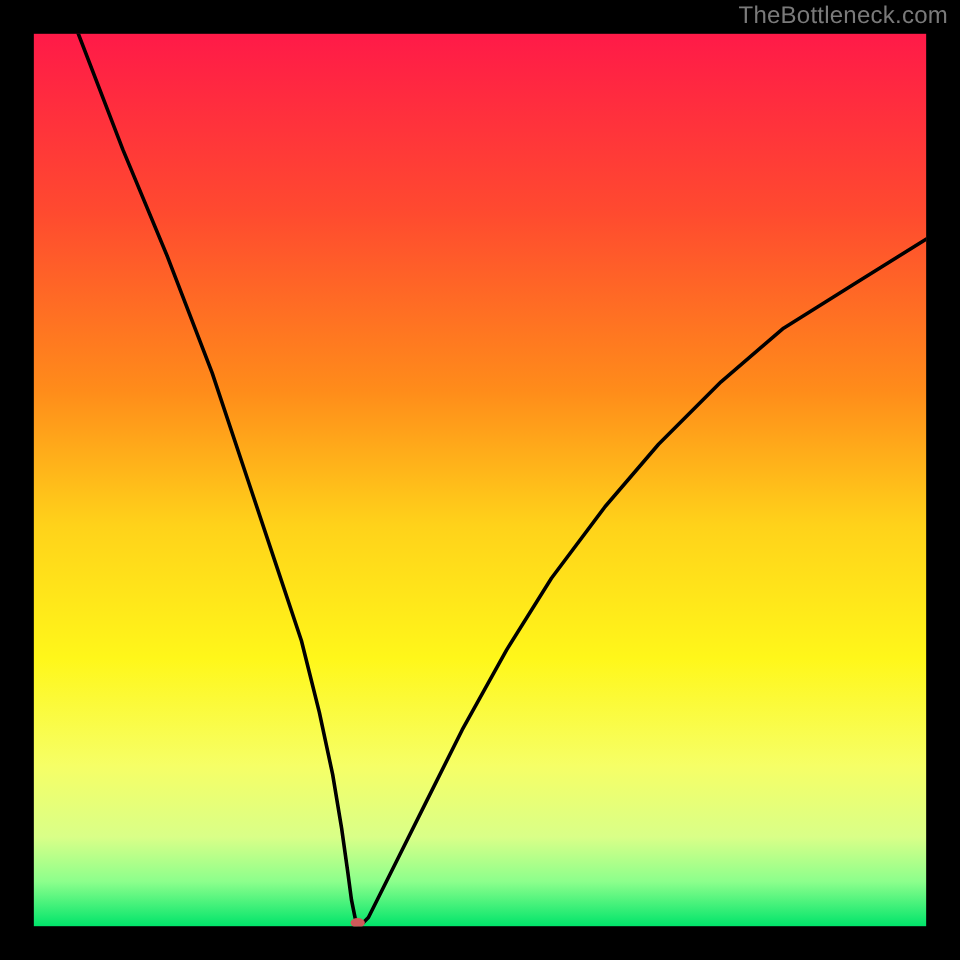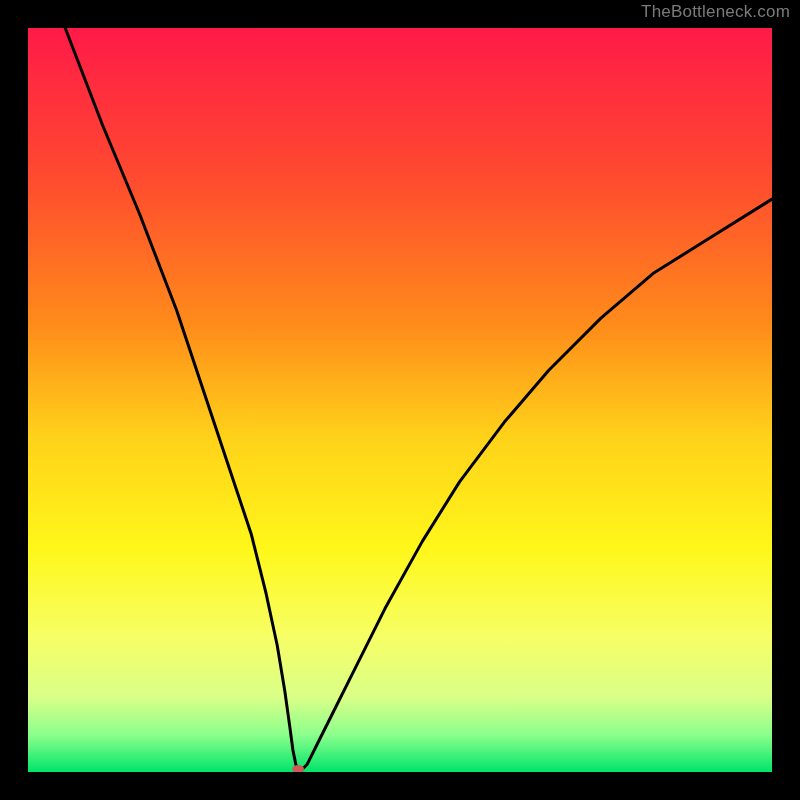--- a/index.html
+++ b/index.html
@@ -15,21 +15,21 @@
     position: relative;
     width: 800px;
     height: 800px;
     background: #000;
   }
   .watermark {
     position: absolute;
     top: 2px;
     right: 10px;
     color: #7a7a7a;
-    font-size: 17px;
+    font-size: 20px;
     font-weight: 400;
     letter-spacing: 0.2px;
   }
   .plot {
     position: absolute;
     left: 28px;
     top: 28px;
     width: 744px;
     height: 744px;
   }

